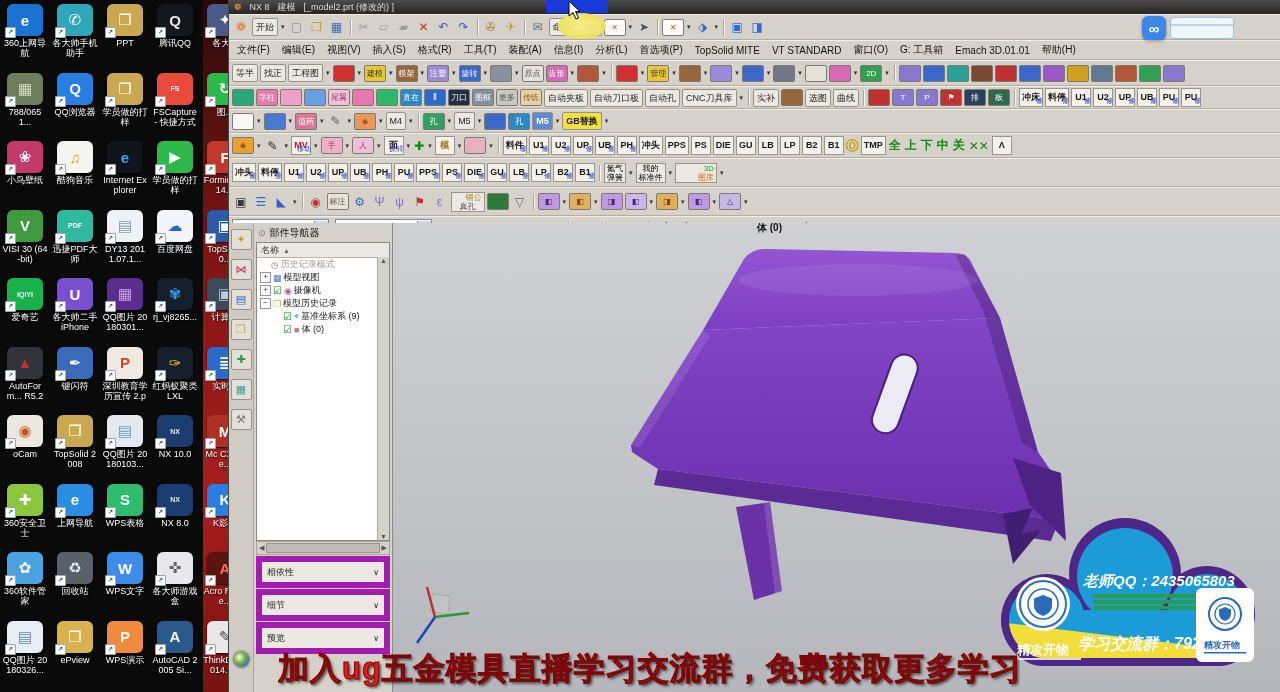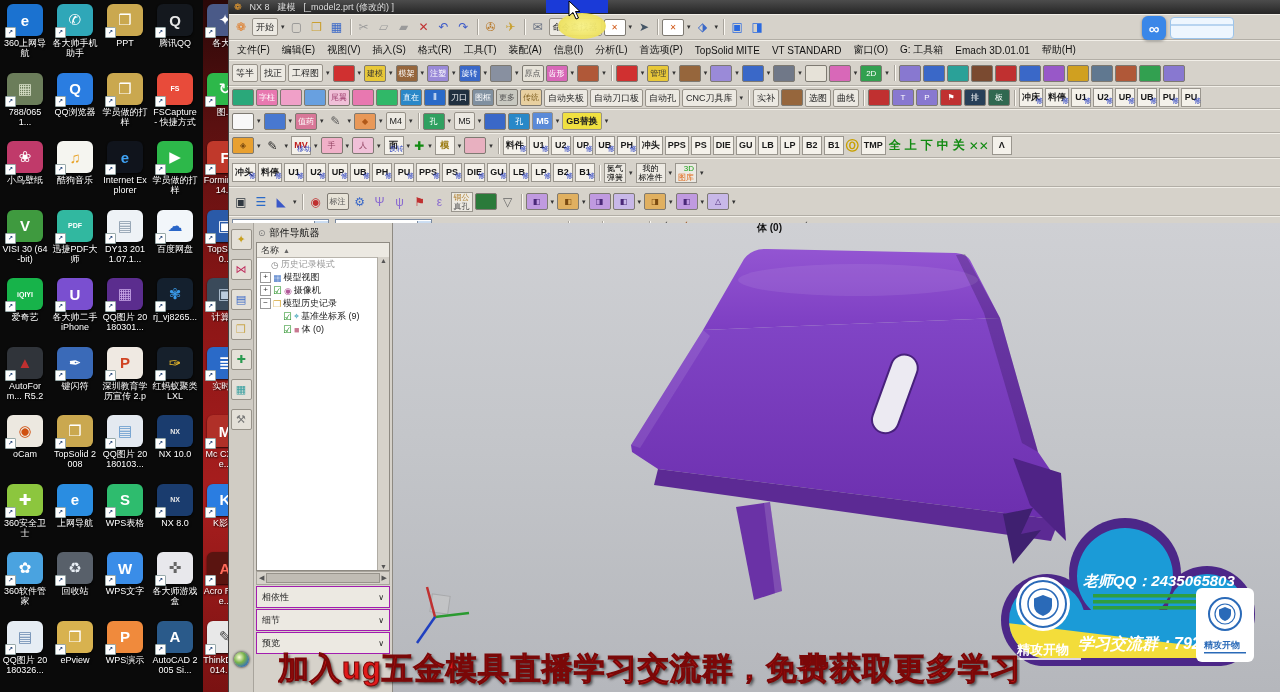--- a/index.html
+++ b/index.html
@@ -65,21 +65,21 @@
   .texp{width:9px;height:9px;border:1px solid #999;background:#fff;font-size:8px;line-height:7px;
     text-align:center;color:#333;flex:none;}
   .texp.blank{border:none;background:transparent;}
   .tcheck{color:#1a8a1a;font-size:10px;flex:none;}
   .ticn{font-size:9px;flex:none;}
   #vscroll{position:absolute;right:0;top:14px;bottom:0;width:11px;background:#d6d2ca;border-left:1px solid #b0aca4;
     font-size:7px;color:#555;display:flex;flex-direction:column;justify-content:space-between;align-items:center;}
   #hscroll{height:12px;margin:0 2px;background:#d6d2ca;border:1px solid #a8a49c;display:flex;align-items:center;
     justify-content:space-between;font-size:7px;color:#555;padding:0 2px;}
   #hthumb{flex:1;height:8px;background:#c0bcb4;border:1px solid #97938b;margin:0 2px;}
-  .nsec{height:20px;margin:1px 2px 0 2px;background:#ece9e2;border:1px solid #a21caf;display:flex;
+  .nsec{height:20px;margin:1px 2px 0 2px;background:#ece9e2;border:6px solid #a21caf;display:flex;
     align-items:center;justify-content:space-between;padding:0 5px;font-size:9px;color:#222;}
   #navfill{height:38px;}
   
   #viewport{flex:1;position:relative;background:linear-gradient(180deg,#cfd0d4 0%,#c4c6ca 45%,#b5b7bc 100%);overflow:hidden;}
   #vplabel{position:absolute;left:364px;top:-2px;font-size:10px;font-weight:bold;color:#111;z-index:3;}
   
   #subtitle{position:absolute;left:278px;top:648px;width:742px;overflow:hidden;white-space:nowrap;
     font-size:31px;font-weight:bold;color:#e01a1a;letter-spacing:1px;z-index:20;
     -webkit-text-stroke:1px #7a0808;text-shadow:2px 2px 3px rgba(0,0,0,.65);}
   #cursor-hl{position:absolute;left:546px;top:0;width:62px;height:13px;background:#1a3ad8;z-index:4;}
@@ -548,39 +548,39 @@
         <span>弹簧</span>
       </span>
       <span class="drop">▾</span>
       <span class="vbtn">
         <span>我的</span>
         <span>标准件</span>
       </span>
       <span class="drop">▾</span>
       <span class="vbtn">
         <span style="color: rgb(24, 160, 24); text-align: right;">3D</span>
-        <span style="color: rgb(224, 104, 24);">图库</span>
+        <span style="color: rgb(224, 104, 24); margin-left: 20px;">图库</span>
       </span>
       <span class="drop">▾</span>
     </div>
   <div class="tbrow" style="height:27px">
       <span class="ticon" style="color: rgb(48, 56, 64);">▣</span>
       <span class="ticon" style="color: rgb(42, 106, 200);">☰</span>
       <span class="ticon" style="color: rgb(58, 88, 200);">◣</span>
       <span class="drop">▾</span>
       <span class="sep"></span>
       <span class="ticon" style="color: rgb(192, 48, 48);">◉</span>
       <span class="chip" style="background: rgb(232, 228, 216); color: rgb(85, 85, 85);">标注</span>
       <span class="ticon" style="color: rgb(58, 104, 200);">⚙</span>
       <span class="ticon" style="color: rgb(138, 106, 208);">Ψ</span>
       <span class="ticon" style="color: rgb(138, 106, 208);">ψ</span>
       <span class="ticon" style="color: rgb(192, 48, 48);">⚑</span>
       <span class="ticon" style="color: rgb(138, 106, 208);">ε</span>
       <span class="vbtn">
-        <span style="color: rgb(176, 128, 48);">铜公</span>
+        <span style="color: rgb(176, 128, 48); margin-left: 12px;">铜公</span>
         <span style="color: rgb(85, 85, 85);">真孔</span>
       </span>
       <span class="chip" style="background: rgb(42, 122, 58);"></span>
       <span class="ticon" style="color: rgb(102, 102, 102);">▽</span>
       <span class="sep"></span>
       <span class="chip" style="background: rgb(192, 154, 224); color: rgb(74, 40, 120);">◧</span>
       <span class="drop">▾</span>
       <span class="chip" style="background: rgb(224, 176, 96); color: rgb(122, 74, 16);">◧</span>
       <span class="drop">▾</span>
       <span class="chip" style="background: rgb(192, 154, 224); color: rgb(74, 40, 120);">◨</span>

